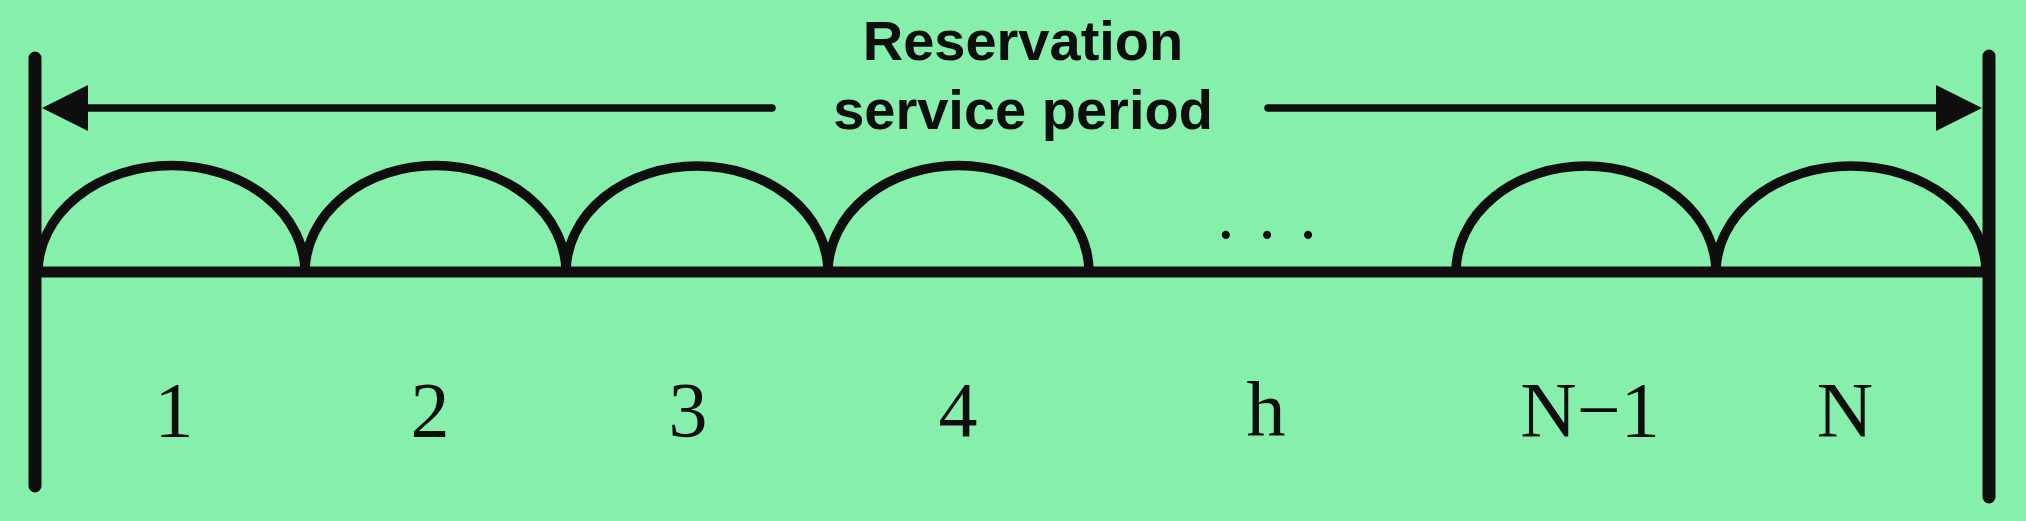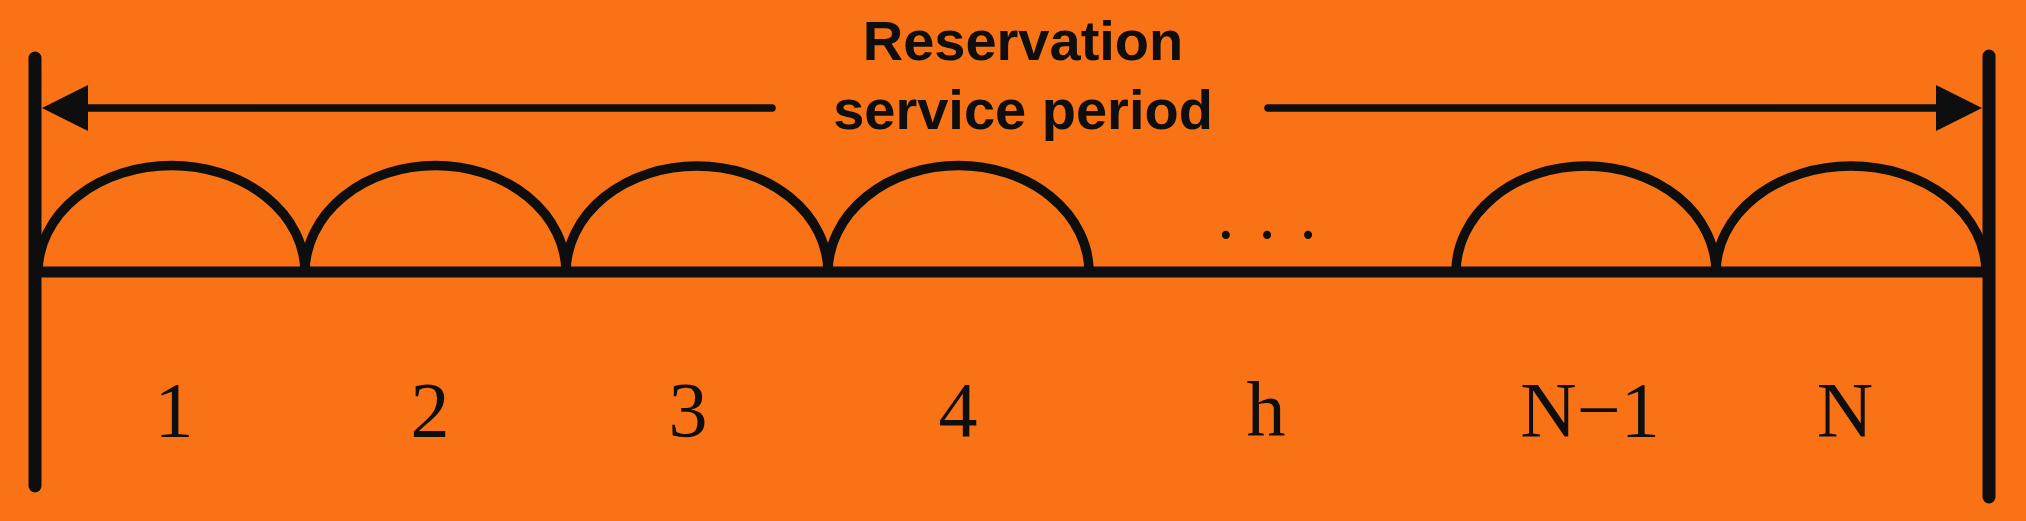--- a/index.html
+++ b/index.html
@@ -4,21 +4,21 @@
 <style>
   html, body {
     margin: 0;
     padding: 0;
     background: #ffffff;
   }
   .figure-canvas {
     position: relative;
     width: 2026px;
     height: 521px;
-    background: #f97316;
+    background: #86efac;
     overflow: hidden;
   }
   svg { display: block; width: 2026px; height: 521px; }
 
   
   .stroked path, .stroked line { fill: none; }
   .arc        { stroke-width: 9.5; stroke-linecap: butt; }
   .baseline   { stroke-width: 11;  stroke-linecap: butt; }
   .boundary   { stroke-width: 13;  stroke-linecap: round; }
   .arrow-line { stroke-width: 7.5; stroke-linecap: round; }

